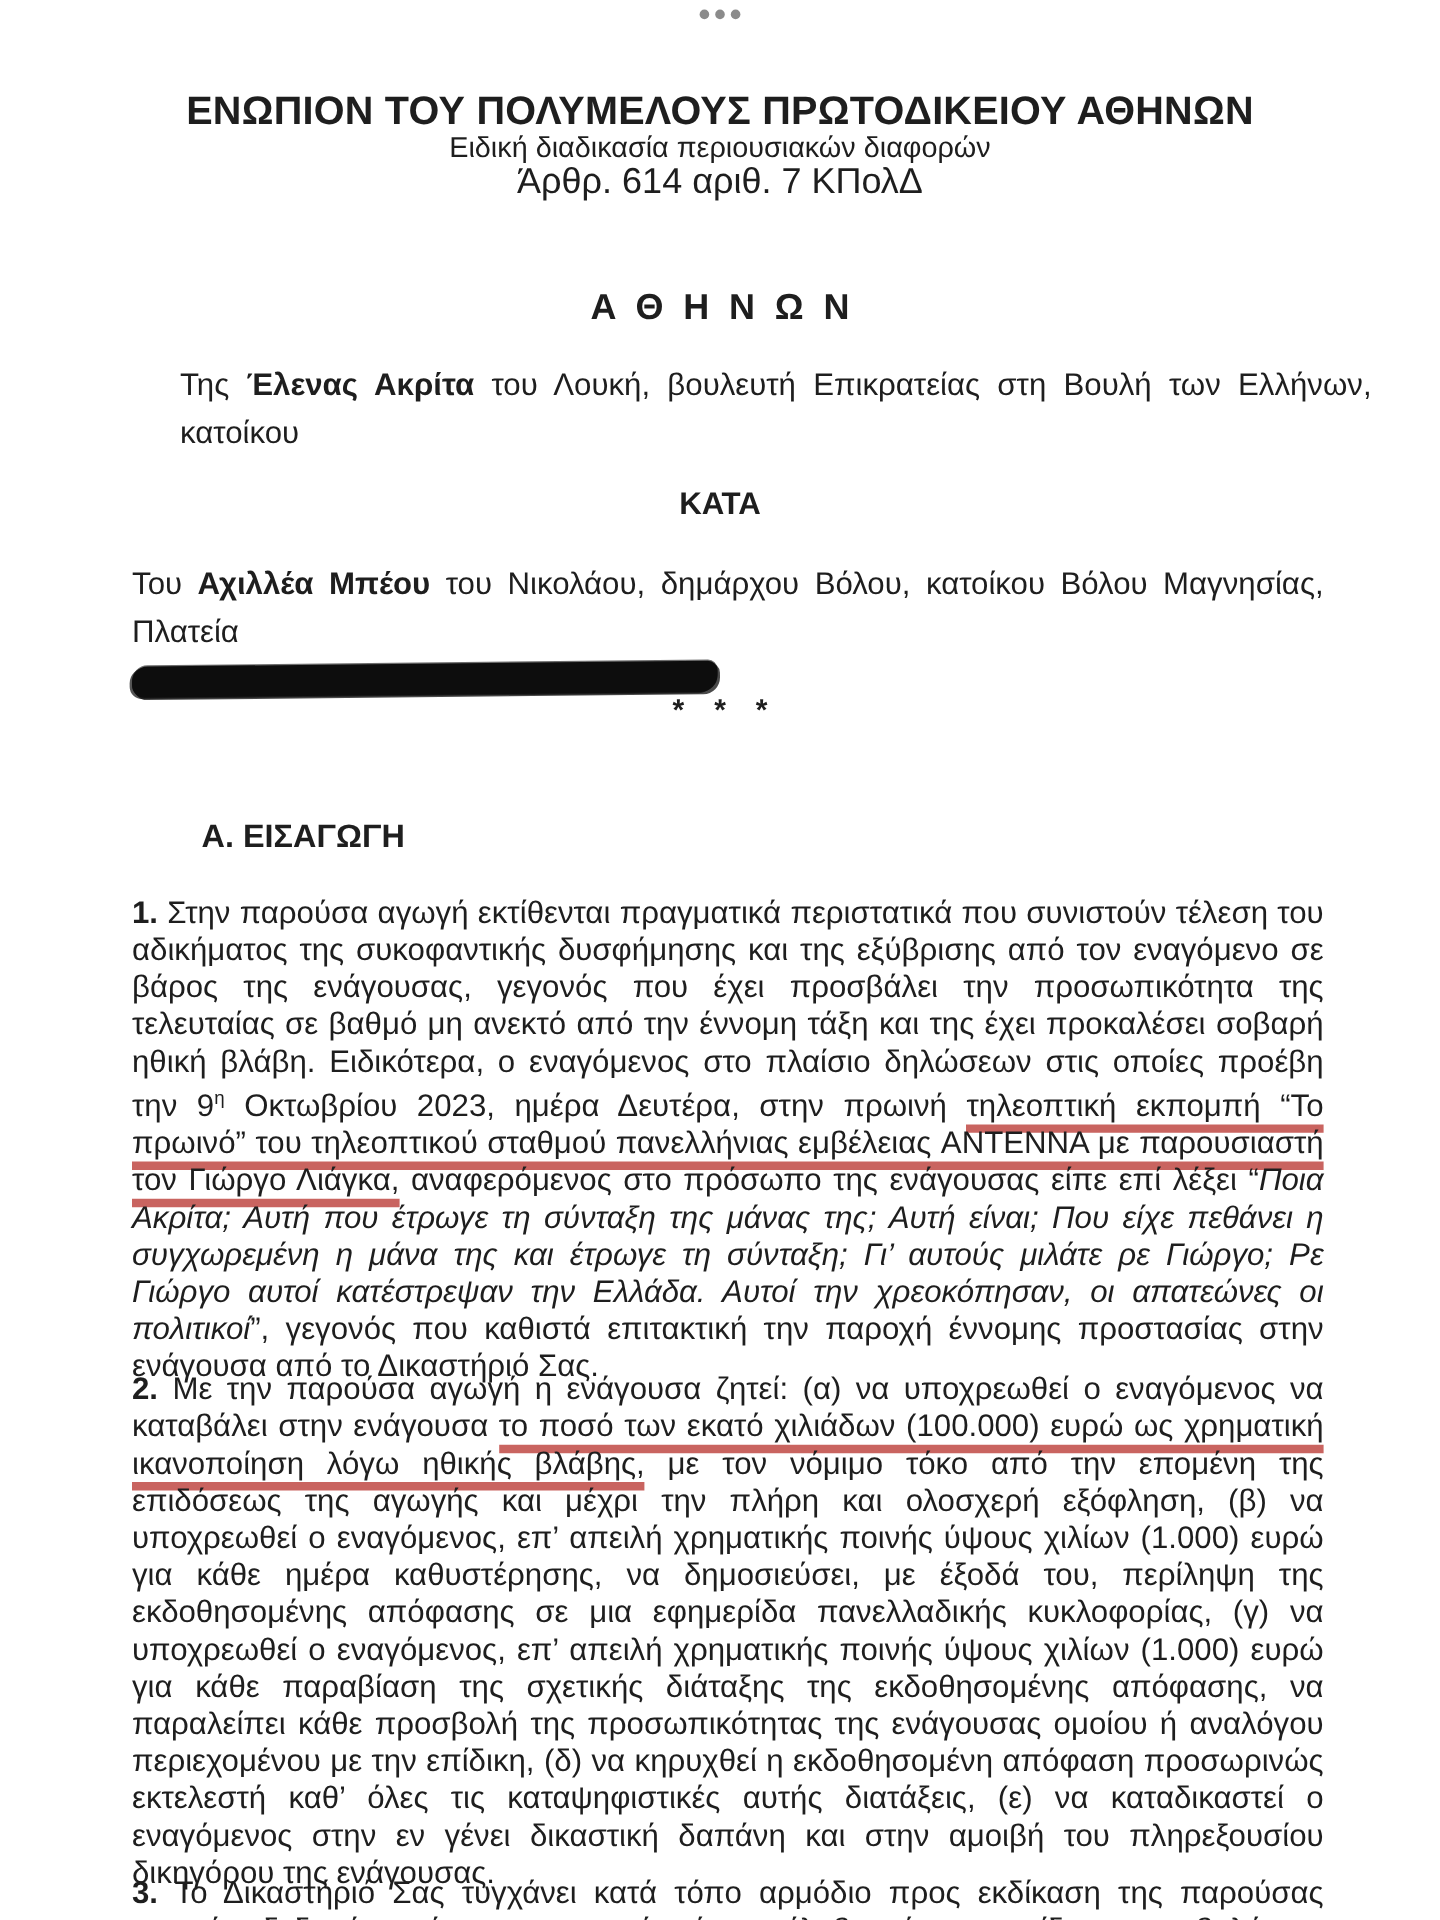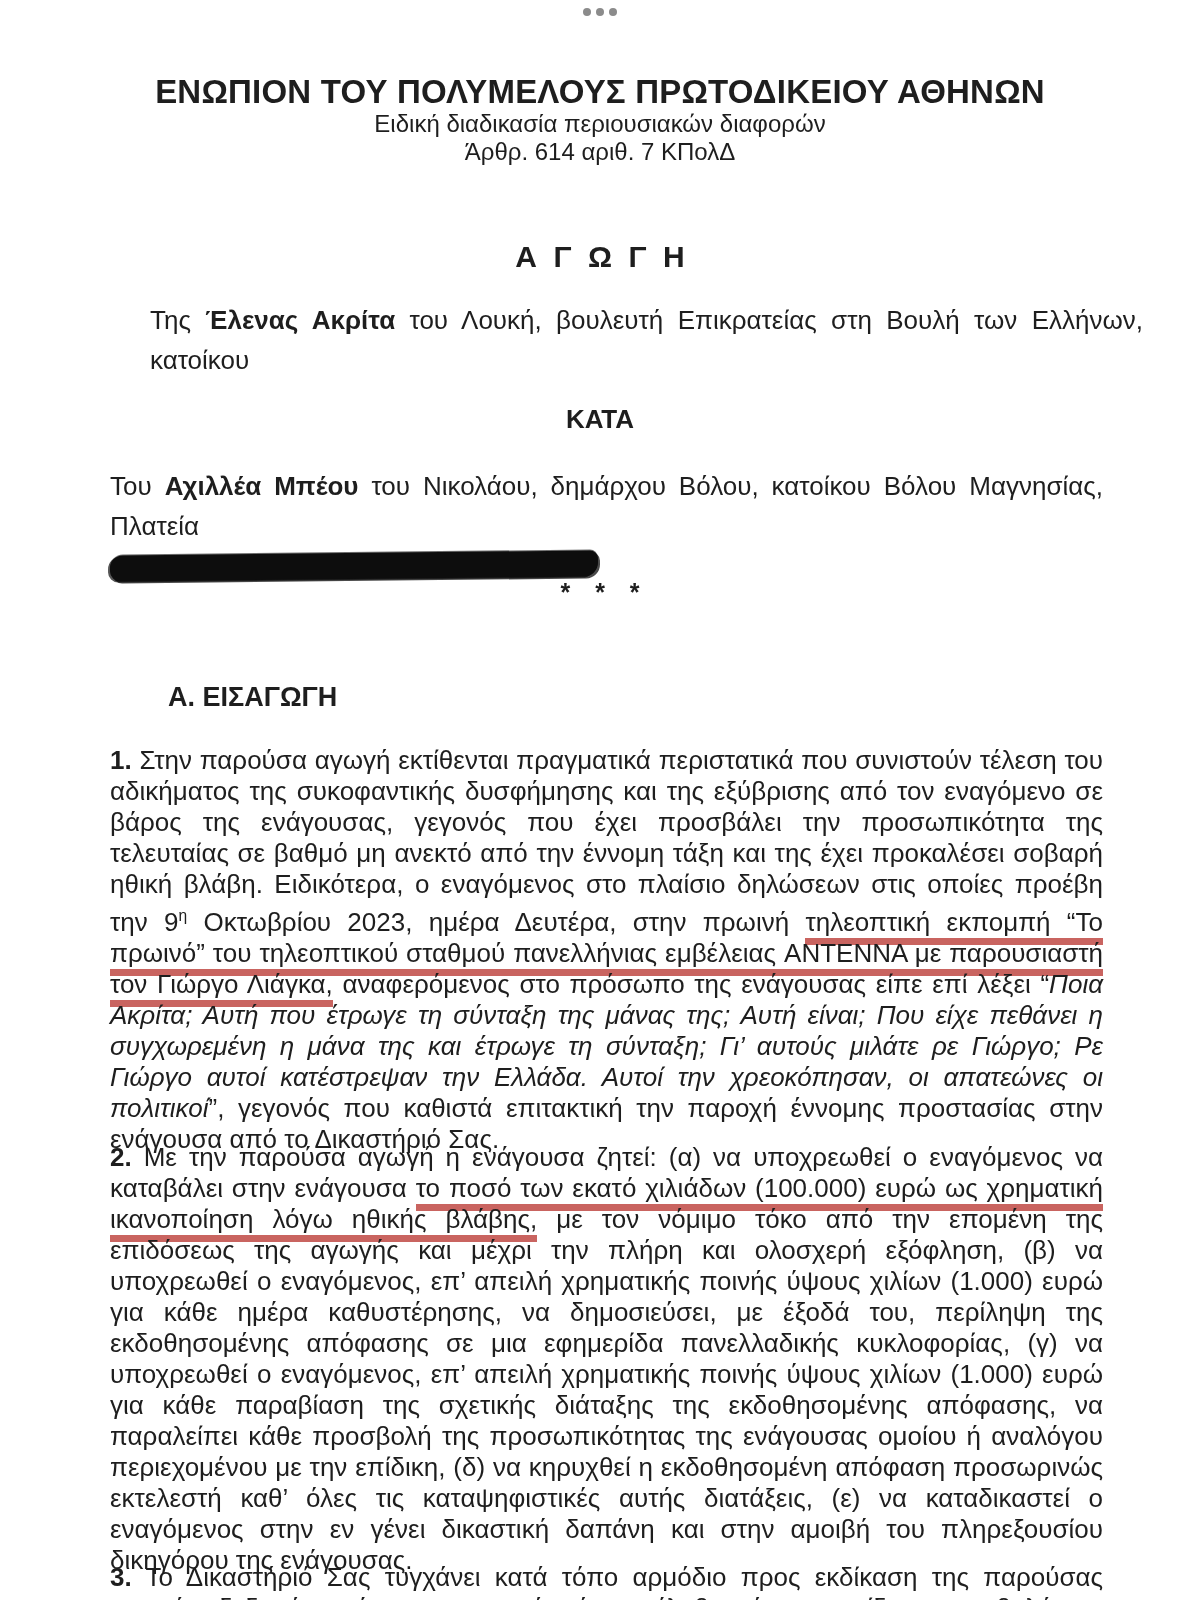--- a/index.html
+++ b/index.html
@@ -11,21 +11,21 @@
   .abs{position:absolute;}
   .centered{left:0;width:1200px;text-align:center;}
   .col{left:110px;width:993px;}
 
   
   .dots{top:8px;display:flex;justify-content:center;gap:5px;left:0;width:1200px;}
   .dots i{display:block;width:8px;height:8px;border-radius:50%;background:#8b8b8b;}
 
   .hdr1{top:76px;font-size:33px;font-weight:bold;line-height:32px;letter-spacing:.2px;}
   .hdr2{top:110px;font-size:24px;line-height:28px;}
-  .hdr3{top:138px;font-size:24px;line-height:28px;}
+  .hdr3{top:138px;font-size:30px;line-height:28px;}
 
   .title{top:240px;font-size:30px;font-weight:bold;letter-spacing:.55em;text-indent:.55em;}
 
   .party{font-size:26px;line-height:40px;}
   .party .line1{text-align:justify;text-align-last:justify;}
   .plaintiff{top:300px;margin-left:40px;}
   .kata{top:404px;font-size:26px;font-weight:bold;}
   .defendant{top:466px;}
   .stars{top:578px;font-size:25px;font-weight:bold;letter-spacing:9px;text-indent:9px;}
 
@@ -60,21 +60,21 @@
   <div class="abs dots">
     <i></i>
       <i></i>
       <i></i>
   </div>
 
   <div class="abs centered hdr1">ΕΝΩΠΙΟΝ ΤΟΥ ΠΟΛΥΜΕΛΟΥΣ ΠΡΩΤΟΔΙΚΕΙΟΥ ΑΘΗΝΩΝ</div>
   <div class="abs centered hdr2">Ειδική διαδικασία περιουσιακών διαφορών</div>
   <div class="abs centered hdr3">Άρθρ. 614 αριθ. 7 ΚΠολΔ</div>
 
-  <div class="abs centered title">ΑΓΩΓΗ</div>
+  <div class="abs centered title">ΑΘΗΝΩΝ</div>
 
   <div class="abs col party plaintiff">
     <div class="line1"><span class="seg-normal">Της </span><span class="seg-bold">Έλενας Ακρίτα</span><span class="seg-normal"> του Λουκή, βουλευτή Επικρατείας στη Βουλή των Ελλήνων, κατοίκου</span></div>
   </div>
 
   <div class="abs centered kata">ΚΑΤΑ</div>
 
   <div class="abs col party defendant">
     <div class="line1"><span class="seg-normal">Του </span><span class="seg-bold">Αχιλλέα Μπέου</span><span class="seg-normal"> του Νικολάου, δημάρχου Βόλου, κατοίκου Βόλου Μαγνησίας, Πλατεία</span></div>
     <div class="line2">

